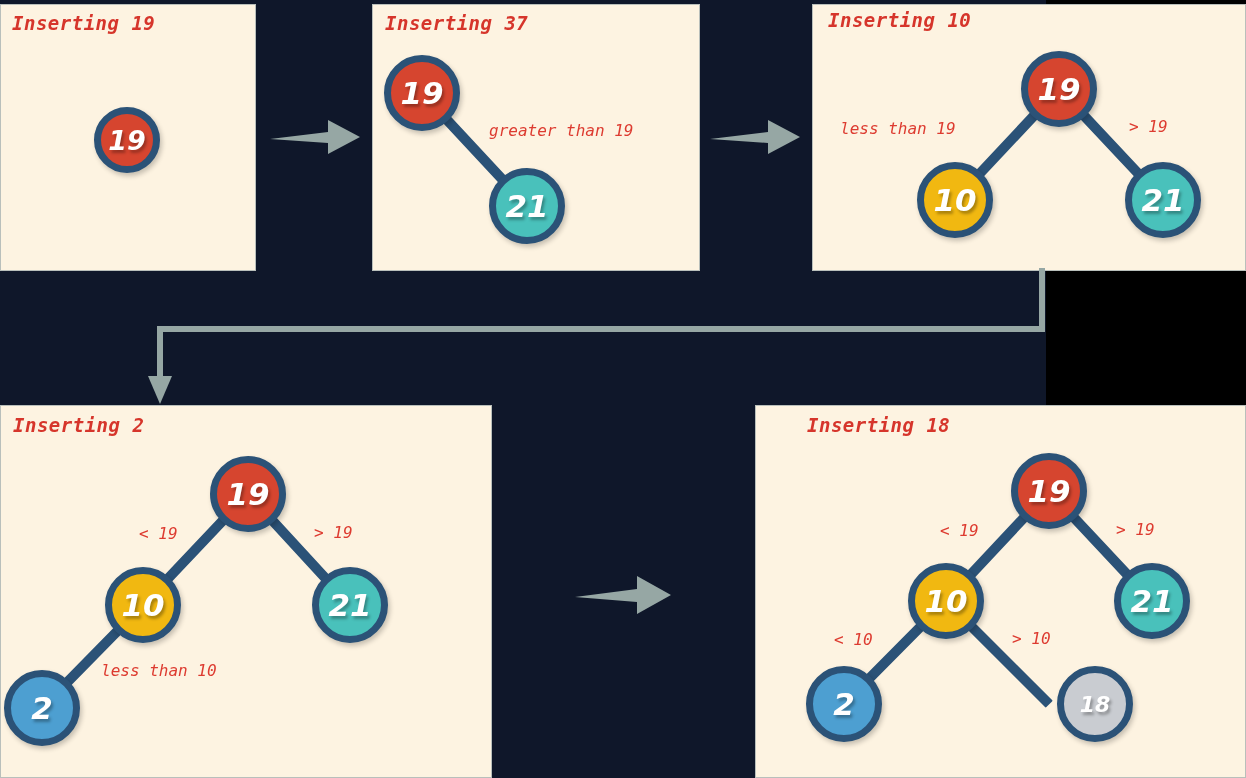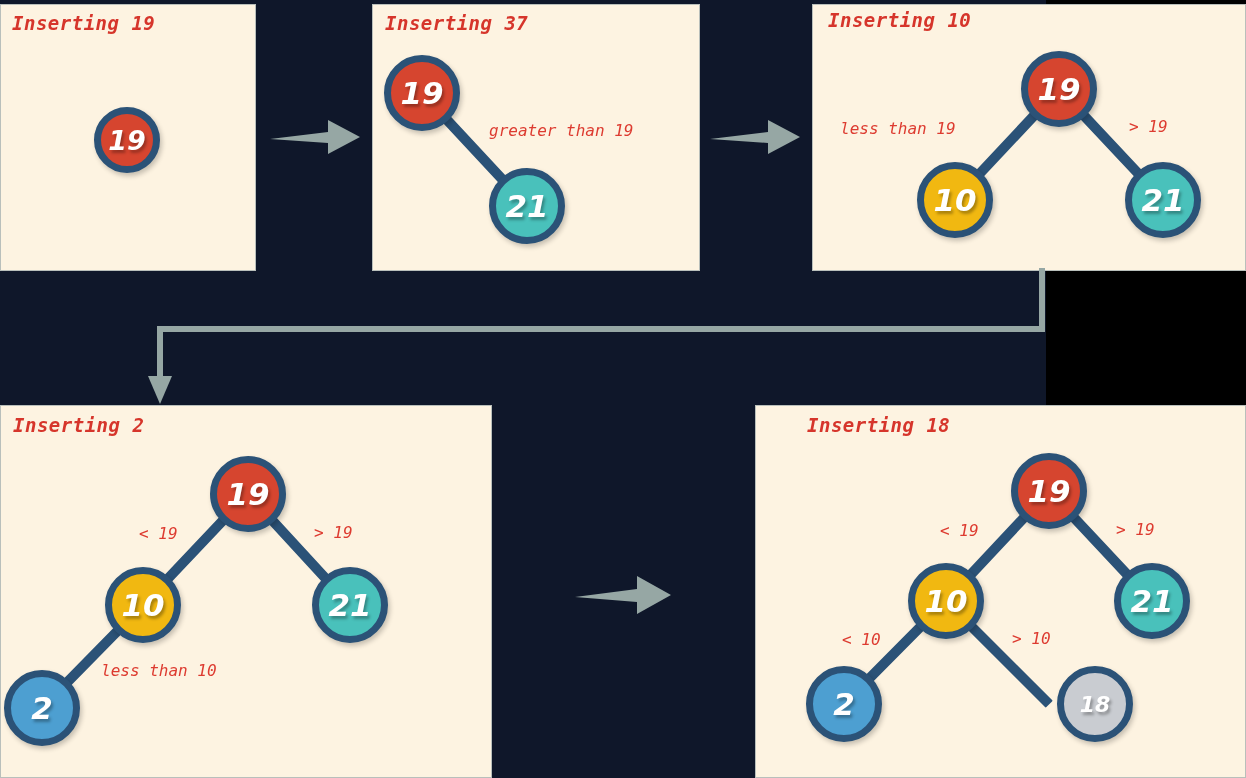--- a/index.html
+++ b/index.html
@@ -154,21 +154,21 @@
         <span>21</span>
       </div>
       <div class="node" style="left: 806px; top: 666px; width: 76px; height: 76px; background: rgb(77, 159, 209); border: 7px solid rgb(43, 82, 119); font-size: 31px; box-shadow: rgba(0, 0, 0, 0.22) 2px 3px 5px;">
         <span>2</span>
       </div>
       <div class="node" style="left: 1057px; top: 666px; width: 76px; height: 76px; background: rgb(201, 204, 209); border: 7px solid rgb(43, 82, 119); font-size: 22px; box-shadow: rgba(0, 0, 0, 0.22) 2px 3px 5px;">
         <span>18</span>
       </div>
       <div class="edge-label" style="left: 940px; top: 521px; color: rgb(221, 59, 48);">&lt; 19</div>
       <div class="edge-label" style="left: 1116px; top: 520px; color: rgb(221, 59, 48);">&gt; 19</div>
-      <div class="edge-label" style="left: 834px; top: 630px; color: rgb(221, 59, 48); margin-left: 8px;">&lt; 10</div>
+      <div class="edge-label" style="left: 834px; top: 630px; color: rgb(221, 59, 48);">&lt; 10</div>
       <div class="edge-label" style="left: 1012px; top: 629px; color: rgb(221, 59, 48);">&gt; 10</div>
     </div>
 
   <svg class="arrow-h" style="left:270px; top:112px;" width="95" height="50" viewBox="0 0 95 50">
     <path d="M0,27 L58,20 L58,8 L90,25 L58,42 L58,31 Z" fill="#96a7a4"></path>
   </svg>
 
   <svg class="arrow-h" style="left:710px; top:112px;" width="95" height="50" viewBox="0 0 95 50">
     <path d="M0,27 L58,20 L58,8 L90,25 L58,42 L58,31 Z" fill="#96a7a4"></path>
   </svg>

